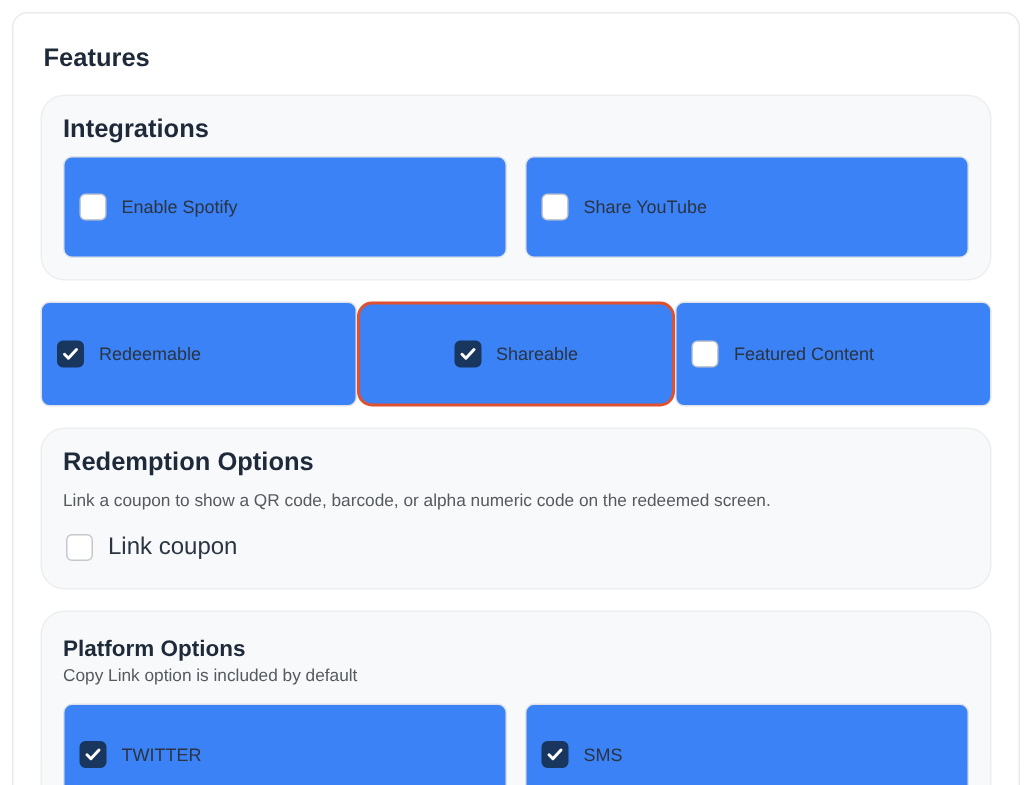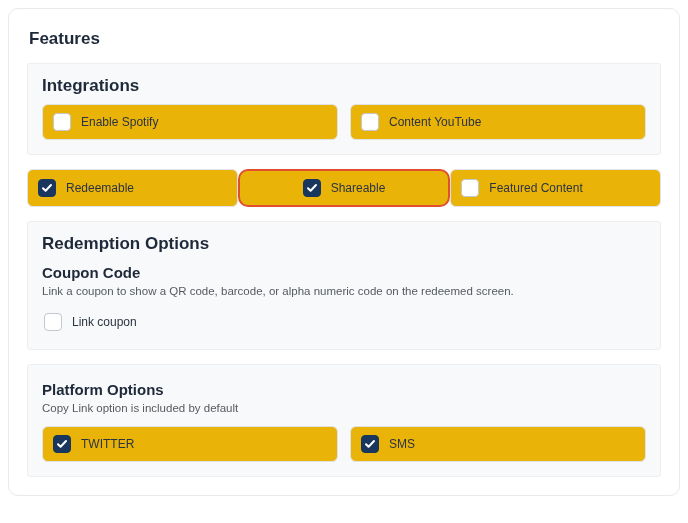--- a/index.html
+++ b/index.html
@@ -18,21 +18,21 @@
   }
   .section-title {
     font-size: 17px;
     font-weight: 600;
     color: #1e2a3a;
     margin: 6px 0 14px 2px;
   }
   .subcard {
     background: #f8f9fa;
     border: 1px solid #eceeef;
-    border-radius: 3px;
+    border-radius: 16px;
     padding: 12px 14px 14px 14px;
     margin-bottom: 14px;
   }
   .subcard + .subcard { margin-top: 10px; }
   .sub-title {
     font-size: 17px;
     font-weight: 600;
     color: #1e2a3a;
     margin-bottom: 8px;
   }
@@ -50,37 +50,36 @@
     line-height: 1.4;
   }
   .row {
     display: flex;
     gap: 12px;
     flex-wrap: wrap;
   }
   .check-chip {
     flex: 1 1 0;
     min-width: 180px;
-    background: #eab308;
+    background: #3b82f6;
     border: 1px solid #dfe2e6;
     border-radius: 6px;
-    padding: 8px 10px;
+    padding: 24px 10px;
     display: flex;
     align-items: center;
     gap: 10px;
     font-size: 12px;
     color: #2b3442;
   }
   .check-chip.two-col { flex: 1 1 calc(50% - 6px); min-width: auto; }
   .check-chip.fixed-third { flex: 1 1 calc(33.333% - 8px); min-width: auto; }
   .inline-check {
     display: flex;
-    align-items: center;
     gap: 10px;
-    font-size: 12px;
+    font-size: 16px;
     color: #2b3442;
     padding: 4px 2px;
   }
   .checkbox {
     width: 18px;
     height: 18px;
     border: 1.5px solid #c3c8cf;
     border-radius: 4px;
     background: #ffffff;
     display: inline-flex;
@@ -119,21 +118,21 @@
       <label class="check-chip two-col">
         <span class="checkbox">
           
         </span>
         <span>Enable Spotify</span>
       </label>
       <label class="check-chip two-col">
         <span class="checkbox">
           
         </span>
-        <span>Content YouTube</span>
+        <span>Share YouTube</span>
       </label>
     </div>
   </div>
 
   <div class="feature-row">
     <label class="check-chip">
       <span class="checkbox checked">
         <svg width="12" height="12" viewBox="0 0 12 12">
             <path d="M2 6.2 L4.6 8.8 L10 3" stroke="#fff" stroke-width="2" fill="none" stroke-linecap="round" stroke-linejoin="round"></path>
           </svg>
@@ -151,21 +150,20 @@
     <label class="check-chip">
       <span class="checkbox">
         
       </span>
       <span>Featured Content</span>
     </label>
   </div>
 
   <div class="subcard">
     <div class="sub-title">Redemption Options</div>
-    <div class="sub-subtitle">Coupon Code</div>
     <div class="helper-text">Link a coupon to show a QR code, barcode, or alpha numeric code on the redeemed screen.</div>
     <label class="inline-check">
       <span class="checkbox">
         
       </span>
       <span>Link coupon</span>
     </label>
   </div>
 
   <div class="subcard" style="margin-bottom:0">

